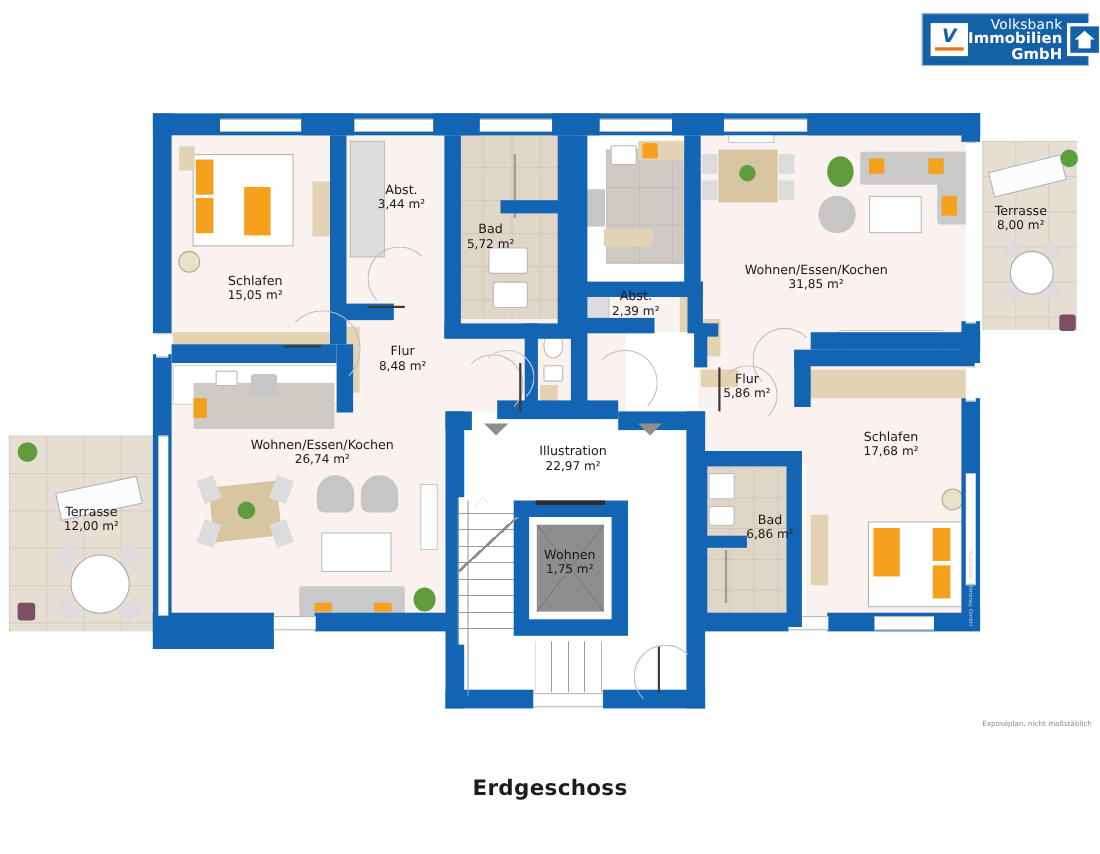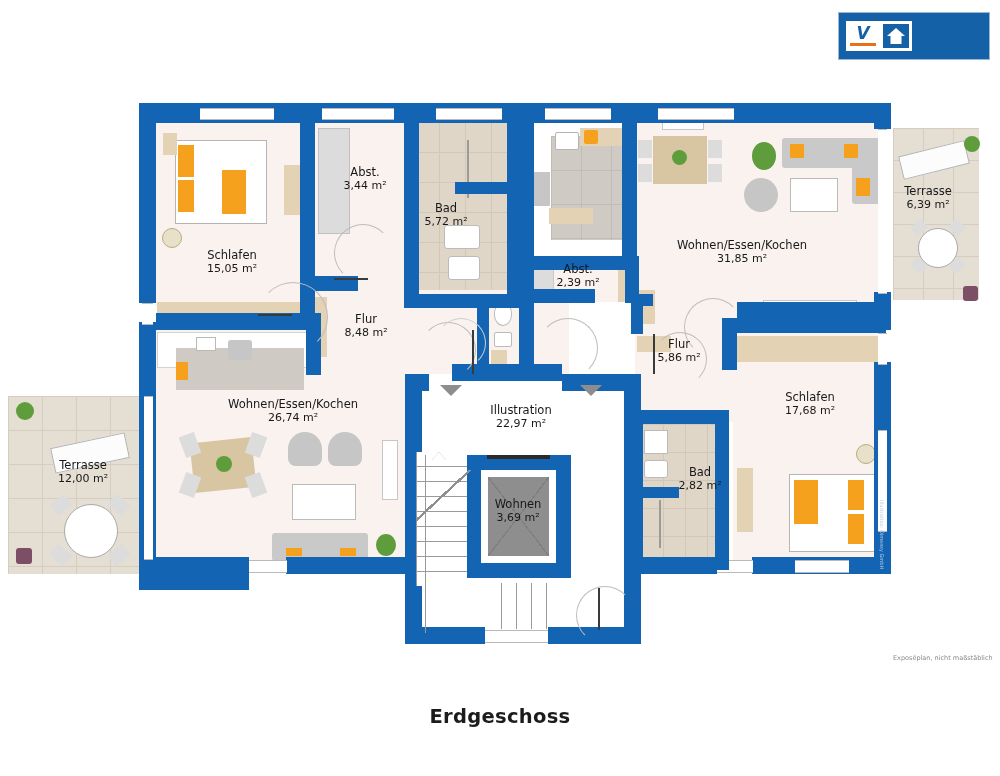--- a/index.html
+++ b/index.html
@@ -64,20 +64,24 @@
   .sofa{position:absolute;background:#c9c9c9;border-radius:3px;}
 </style>
 </head>
 <body>
 
 <div id="logo">
   <div id="logo-mark">
     <span class="vr">V</span>
     <span class="bar"></span>
   </div>
+  <div id="logo-text">
+    <div class="l1">Volksbank</div>
+    <div class="l2">Immobilien GmbH</div>
+  </div>
   <div id="logo-house">
     <span class="hs"></span>
       <span class="roof"></span>
       <span class="body"></span>
   </div>
 </div>
 
 <div id="plan">
 
   <div class="terr" style="left:8px;top:396px;width:138px;height:178px;"></div>
@@ -362,44 +366,44 @@
   <div class="lbl" style="left:293px;top:398px;">
     <div class="n">Wohnen/Essen/Kochen</div>
     <div class="a">26,74 m²</div>
   </div>
   <div class="lbl" style="left:742px;top:239px;">
     <div class="n">Wohnen/Essen/Kochen</div>
     <div class="a">31,85 m²</div>
   </div>
   <div class="lbl" style="left:928px;top:185px;">
     <div class="n">Terrasse</div>
-    <div class="a">6,39 m²</div>
+    <div class="a">8,00 m²</div>
   </div>
   <div class="lbl" style="left:83px;top:459px;">
     <div class="n">Terrasse</div>
     <div class="a">12,00 m²</div>
   </div>
   <div class="lbl" style="left:679px;top:338px;">
     <div class="n">Flur</div>
     <div class="a">5,86 m²</div>
   </div>
   <div class="lbl" style="left:810px;top:391px;">
     <div class="n">Schlafen</div>
     <div class="a">17,68 m²</div>
   </div>
   <div class="lbl" style="left:700px;top:466px;">
     <div class="n">Bad</div>
-    <div class="a">2,82 m²</div>
+    <div class="a">6,86 m²</div>
   </div>
   <div class="lbl" style="left:521px;top:404px;">
     <div class="n">Illustration</div>
     <div class="a">22,97 m²</div>
   </div>
   <div class="lbl" style="left:518px;top:498px;">
     <div class="n">Wohnen</div>
-    <div class="a">3,69 m²</div>
+    <div class="a">1,75 m²</div>
   </div>
 
   <div id="vtext">Illustration: Dimensy GmbH</div>
 </div>
 
 <div id="note">Exposéplan, nicht maßstäblich</div>
 <div id="title">Erdgeschoss</div>
 
 </body></html>

